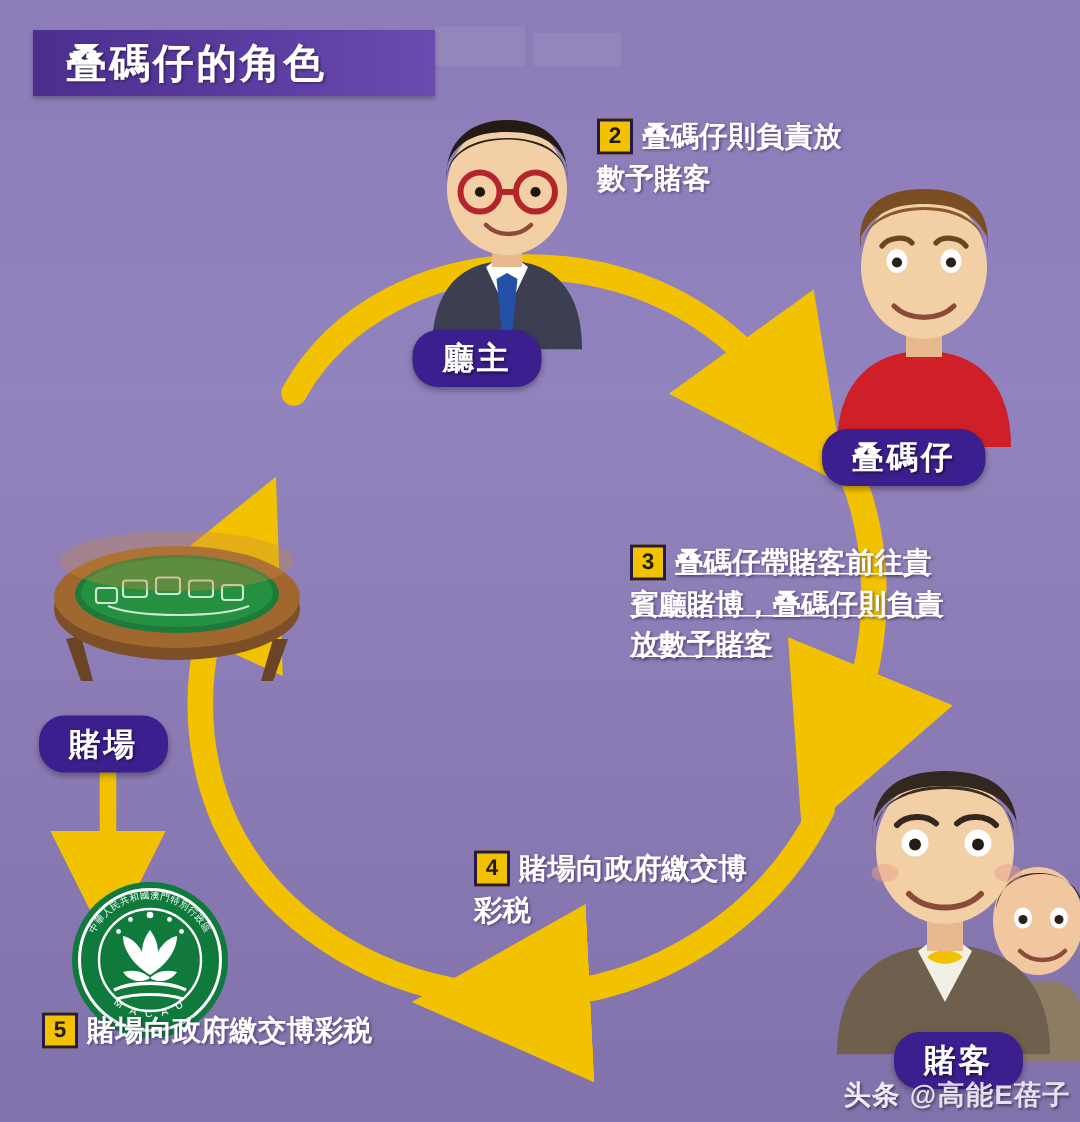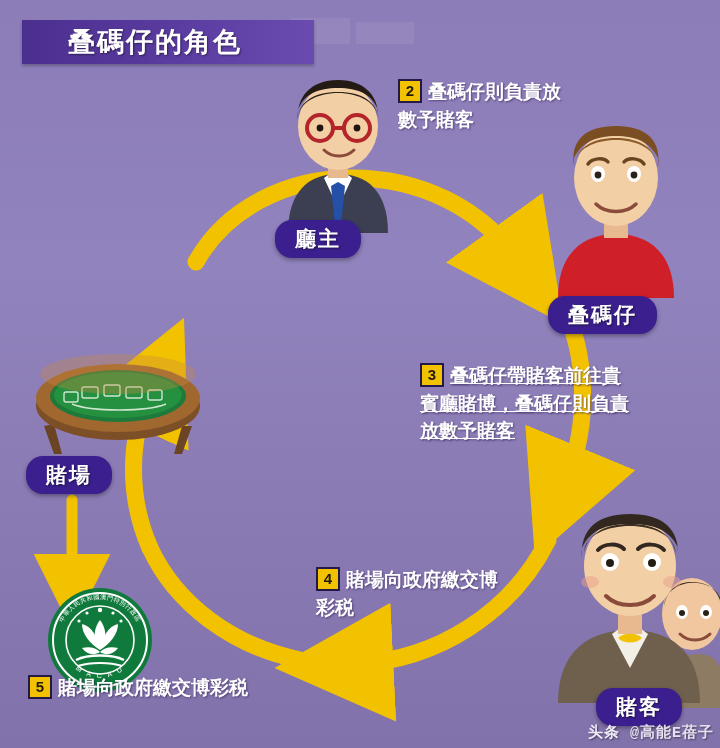--- a/index.html
+++ b/index.html
@@ -17,21 +17,20 @@
   }
   
   .hdr-block{position:absolute;background:rgba(255,255,255,.07);}
 
   
   #title-bar{
     position:absolute;left:22px;top:20px;width:268px;height:44px;
     background:linear-gradient(90deg,#4b2f8f 0%,#5b3ca0 55%,#6a4bb0 100%);
     display:flex;align-items:center;
     box-shadow:0 2px 3px rgba(0,0,0,.25);
-    padding-left:24px;
   }
   #title-bar .t{
     color:#fff;font-size:27px;font-weight:bold;letter-spacing:2px;
     margin-left:22px;text-shadow:1px 1px 2px rgba(0,0,0,.45);
     white-space:nowrap;
   }
 
   
   #ring{position:absolute;left:0;top:0;width:720px;height:748px;pointer-events:none;}
 
@@ -51,22 +50,22 @@
   .pill{
     position:absolute;background:#3b1f8f;color:#fff;
     border-radius:17px;padding:5px 20px;font-size:21px;font-weight:bold;
     letter-spacing:2px;text-shadow:1px 1px 2px rgba(0,0,0,.5);
     box-shadow:0 2px 4px rgba(0,0,0,.35);white-space:nowrap;
   }
 
   
   #watermark{
     position:absolute;right:6px;bottom:6px;color:#efeaf7;
-    font-size:15px;font-weight:bold;letter-spacing:1px;
-    text-shadow:1px 1px 2px rgba(0,0,0,.5);white-space:nowrap;font-family:Liberation Mono, monospace;
+    font-size:18px;font-weight:bold;letter-spacing:1px;
+    text-shadow:1px 1px 2px rgba(0,0,0,.5);white-space:nowrap;
   }
   #watermark .at{opacity:.92;}
 
   
   .figure{position:absolute;}
 </style>
 </head>
 <body>
 
 <div id="stage">
@@ -231,23 +230,23 @@
   <div class="step" style="left:316px;top:566px;width:190px;">
     <span class="num">4</span><span class="body">賭場向政府繳交博彩税</span>
   </div>
 
   <div class="step" style="left:28px;top:674px;width:300px;">
     <span class="num">5</span><span class="body">賭場向政府繳交博彩税</span>
   </div>
 
   <div class="pill" style="left:275px;top:220px;font-family:Liberation Serif, serif;">廳主</div>
 
-  <div class="pill" style="left:548px;top:286px;margin-top:10px;">叠碼仔</div>
-
-  <div class="pill" style="left:26px;top:456px;">賭場</div>
+  <div class="pill" style="left:548px;top:286px;">叠碼仔</div>
+
+  <div class="pill" style="left:26px;top:477px;">賭場</div>
 
   <div class="pill" style="left:596px;top:688px;">賭客</div>
 
   <div id="watermark">
     <span>头条</span>
     <span class="at">@高能E蓓子</span>
   </div>
 
 </div>
 

